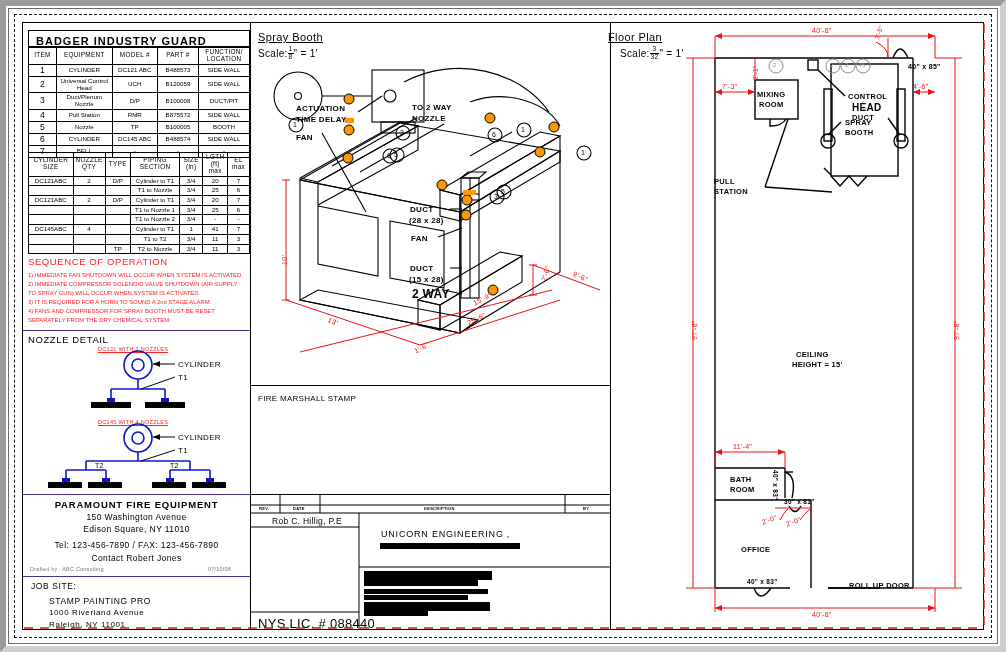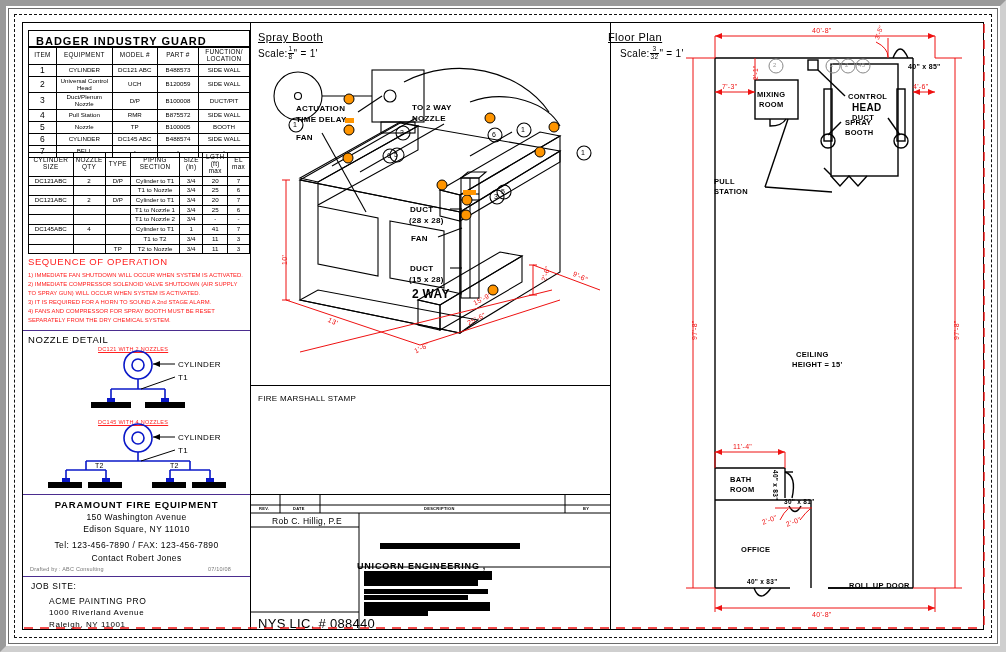--- a/index.html
+++ b/index.html
@@ -279,21 +279,21 @@
   <div class="psep" style="left:23px;top:494px;width:227px;"></div>
   <div class="t tbname center" style="left:23px;top:499px;width:227px;white-space:normal;font-weight:bold;">PARAMOUNT FIRE EQUIPMENT</div>
   <div class="t tbline center" style="left:23px;top:512px;width:227px;white-space:normal;">150 Washington Avenue</div>
   <div class="t tbline center" style="left:23px;top:524px;width:227px;white-space:normal;">Edison Square, NY 11010</div>
   <div class="t tbline center" style="left:23px;top:540px;width:227px;white-space:normal;">Tel: 123-456-7890 / FAX: 123-456-7890</div>
   <div class="t tbline center" style="left:23px;top:553px;width:227px;white-space:normal;">Contact  Robert Jones</div>
   <div class="t tbsmall" style="left:30px;top:566px;">Drafted by : ABC Consulting</div>
   <div class="t tbsmall" style="left:208px;top:566px;">07/10/08</div>
   <div class="psep" style="left:23px;top:576px;width:227px;"></div>
   <div class="t js" style="left:31px;top:581px;">JOB SITE:</div>
-  <div class="t js" style="left:49px;top:596px;">ACME PAINTING  PRO</div>
+  <div class="t js" style="left:49px;top:596px;">STAMP PAINTING  PRO</div>
   <div class="t js" style="left:49px;top:608px;font-size:8px;">1000 Riverland Avenue</div>
   <div class="t js" style="left:49px;top:620px;font-size:8px;">Raleigh, NY 11001</div>
 
   <div class="t uline" style="left:258px;top:31px;font-size:11px;letter-spacing:.4px;">Spray Booth</div>
   <div class="t" style="left:258px;top:46px;font-size:10px;">
     <span>Scale:</span><span style="display:inline-block;vertical-align:-2px;text-align:center;font-size:6.5px;line-height:1;">
       <span style="display:block;border-bottom:1px solid #000;padding:0 1px;">1</span>
       <span style="display:block;padding:0 1px;">8</span>
     </span><span>" = 1'</span>
   </div>
@@ -434,21 +434,21 @@
       <line x1="359" y1="567" x2="610" y2="567"></line>
       <line x1="251" y1="612" x2="359" y2="612"></line>
     </g>
   </svg>
   <div class="t" style="left:259px;top:506px;font-size:4px;font-weight:bold;">REV.</div>
   <div class="t" style="left:293px;top:506px;font-size:4px;font-weight:bold;">DATE</div>
   <div class="t" style="left:424px;top:506px;font-size:4px;font-weight:bold;">DESCRIPTION</div>
   <div class="t" style="left:583px;top:506px;font-size:4px;font-weight:bold;">BY</div>
   <div class="t" style="left:272px;top:516px;font-size:8.5px;">Rob C. Hillig, P.E</div>
   <div class="t" style="left:258px;top:616px;font-size:13px;">NYS LIC. # 088440</div>
-  <div class="t" style="left:357px;top:529px;font-size:9px;letter-spacing:.8px;font-weight:bold;margin-top:32px;">
+  <div class="t" style="left:381px;top:529px;font-size:9px;letter-spacing:.8px;font-weight:normal;">
     <span>UNICORN ENGINEERING</span><span style="margin-left:3px;">,</span>
   </div>
   <div class="redact" style="left:380px;top:543px;width:140px;height:6px;"></div>
   <div class="redact" style="left:364px;top:571px;width:128px;height:9px;"></div>
   <div class="redact" style="left:364px;top:580px;width:114px;height:6px;"></div>
   <div class="redact" style="left:364px;top:589px;width:124px;height:5px;"></div>
   <div class="redact" style="left:364px;top:595px;width:104px;height:5px;"></div>
   <div class="redact" style="left:364px;top:602px;width:126px;height:9px;"></div>
   <div class="redact" style="left:364px;top:611px;width:64px;height:5px;"></div>
 

